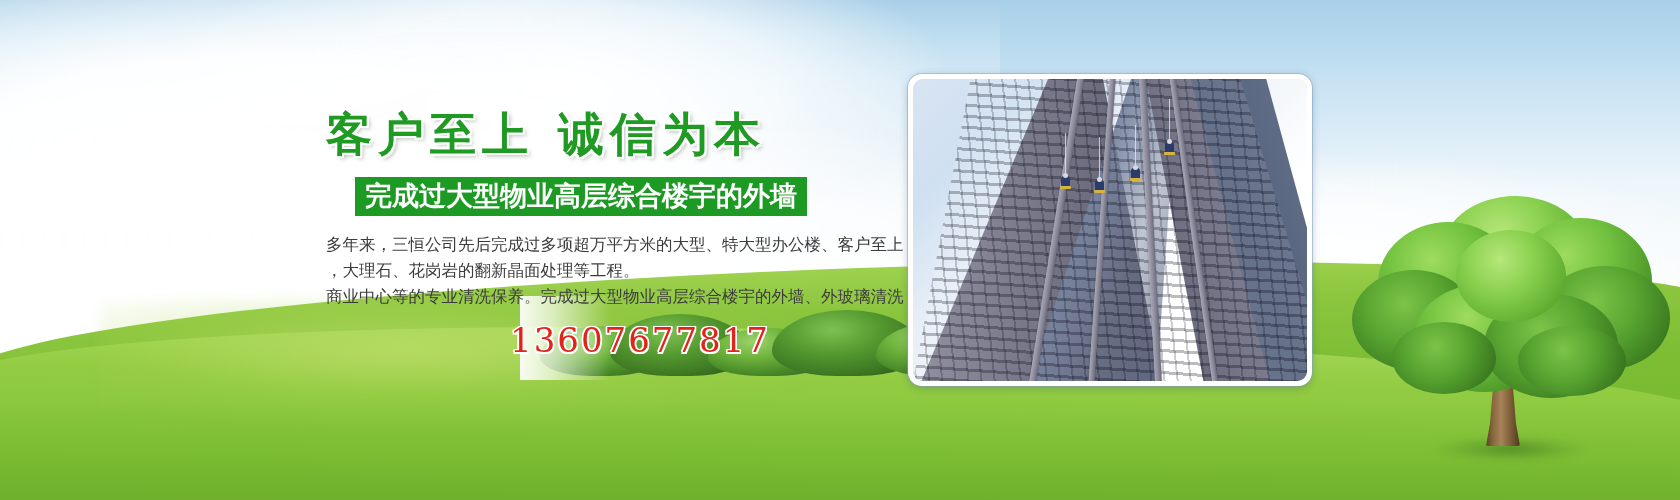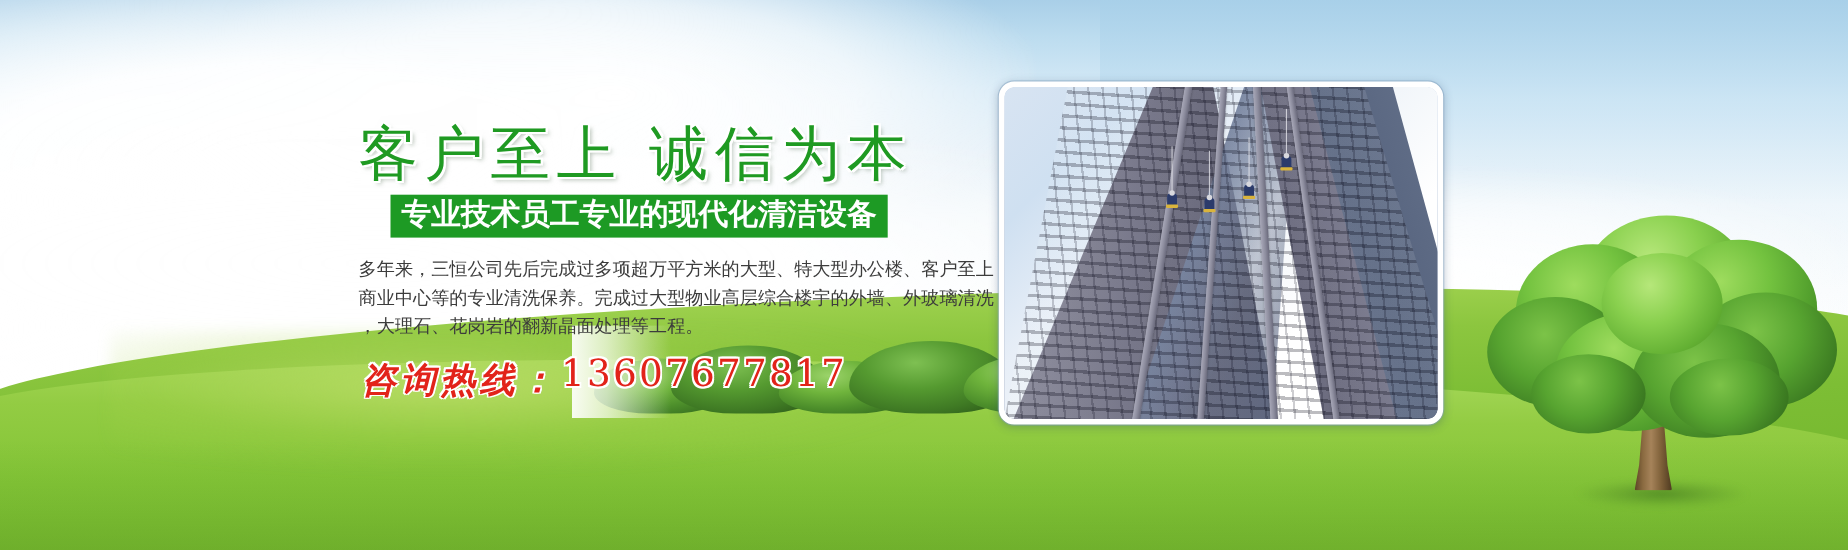--- a/index.html
+++ b/index.html
@@ -308,22 +308,22 @@
     position: absolute; left: -1px; top: 13px;
     width: 11px; height: 3px;
     background: #d9b43c;
     border-radius: 1px;
   }
 
   
   .headline {
     position: absolute;
     left: 326px; top: 104px;
-    font-size: 54px;
-    font-weight: normal;
+    font-size: 46px;
+    font-weight: bold;
     font-family: "DejaVu Serif", "Liberation Serif", serif;
     letter-spacing: 6px;
     color: #1f9a22;
     white-space: nowrap;
     text-shadow:
       2px 0 0 #ffffff, -2px 0 0 #ffffff, 0 2px 0 #ffffff, 0 -2px 0 #ffffff,
       2px 2px 0 #ffffff, -2px 2px 0 #ffffff, 2px -2px 0 #ffffff, -2px -2px 0 #ffffff,
       3px 3px 4px rgba(120,140,120,0.55);
   }
   .headline .gap { display: inline-block; width: 24px; }
@@ -485,25 +485,24 @@
       <div class="lobe dk" style="left:48px;  top:126px; width:104px; height:72px;"></div>
       <div class="lobe dk" style="left:174px; top:130px; width:108px; height:70px;"></div>
     </div>
   </div>
 
   <div class="headline">
     <span>客户至上</span><span class="gap"></span><span>诚信为本</span>
   </div>
 
   <div class="subbar">
-    <span class="subbar-text">专业技术员工专业的现代化清洁设备</span>
+    <span class="subbar-text">完成过大型物业高层综合楼宇的外墙</span>
   </div>
 
   <div class="paragraph">
     <span class="pline">多年来，三恒公司先后完成过多项超万平方米的大型、特大型办公楼、客户至上</span>
+    <span class="pline">，大理石、花岗岩的翻新晶面处理等工程。</span>
     <span class="pline">商业中心等的专业清洗保养。完成过大型物业高层综合楼宇的外墙、外玻璃清洗</span>
-    <span class="pline">，大理石、花岗岩的翻新晶面处理等工程。</span>
   </div>
 
-  <div class="hotline">咨询热线：</div>
   <div class="phone1">13607677817</div>
 
 </div>
 
 </body></html>

